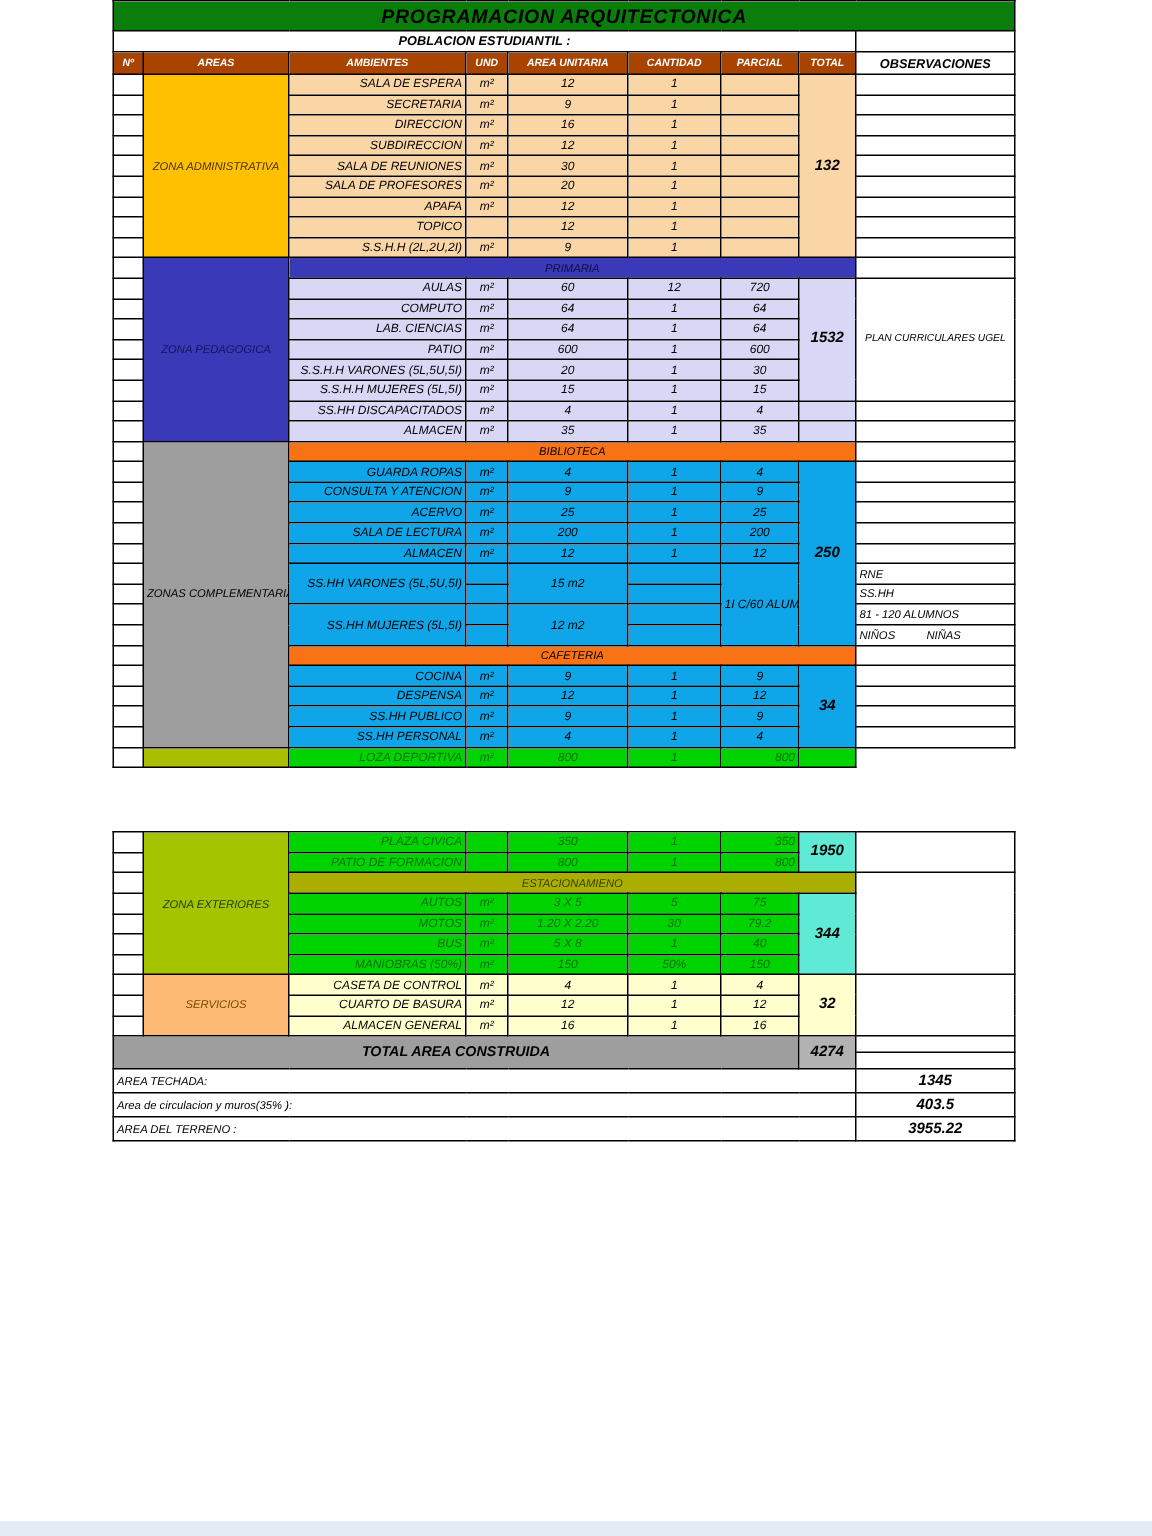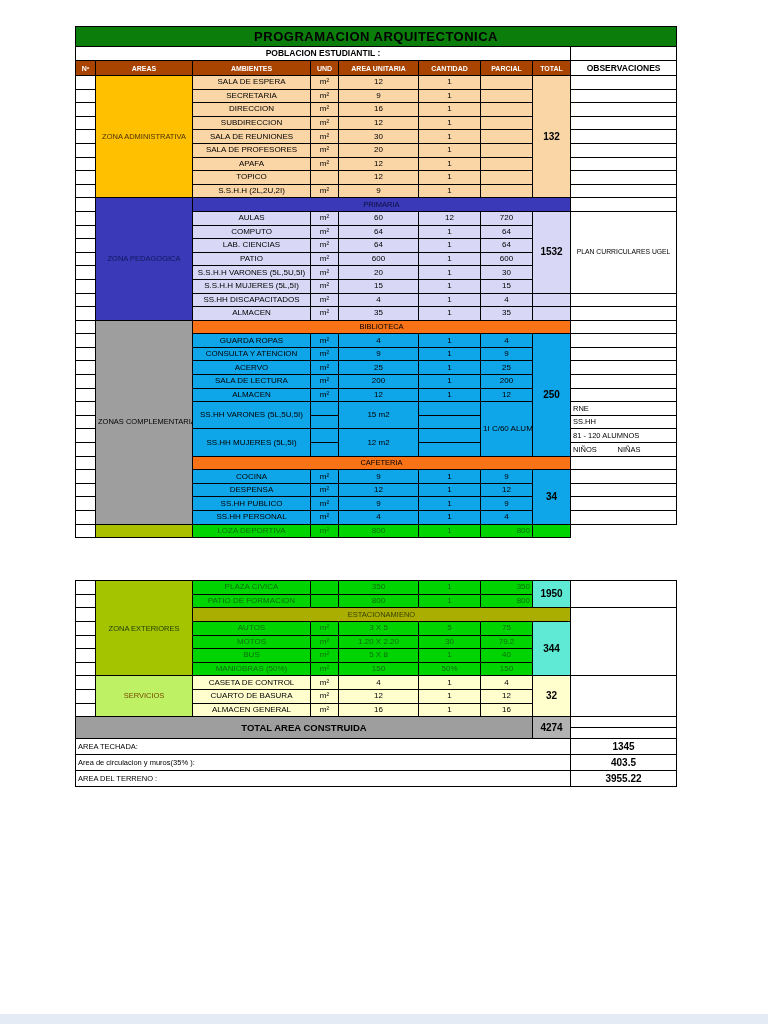--- a/index.html
+++ b/index.html
@@ -1,43 +1,43 @@
 <!DOCTYPE html>
 <html><head>
 <meta charset="utf-8">
 <style>
   html,body{margin:0;padding:0;background:#ffffff;}
   body{width:768px;height:1024px;position:relative;font-family:"Liberation Sans",sans-serif;}
-  .page{position:absolute;left:75px;top:26px;width:601px;}
+  .page{position:absolute;left:75px;top:0;width:601px;font-style:italic;}
   table{border-collapse:collapse;table-layout:fixed;width:601px;}
   td{border:1px solid #000;height:12.6px;padding:0 2px;font-size:8px;line-height:1;color:#000;
      text-align:center;overflow:hidden;white-space:nowrap;vertical-align:middle;}
   
   col.w-n{width:20px}col.w-z{width:97px}col.w-a{width:118px}col.w-u{width:28px}
   col.w-au{width:80px}col.w-c{width:62px}col.w-p{width:52px}col.w-t{width:38px}col.w-o{width:106px}
   .title{background:#0b7d0b;font-weight:bold;font-size:13px;height:19px;letter-spacing:.5px;}
   .sub{font-weight:bold;font-size:8.5px;height:13px;}
   .hdr{background:#a84300;color:#fff;font-weight:bold;font-size:7px;height:14px;}
-  .left{text-align:center;}
+  .left{text-align:right;}
   .right{text-align:right;}
   .tot{font-weight:bold;font-size:10px;}
   .admin-zone{background:#ffc000;color:#4a3200;font-size:7.5px;margin-left:48px;}
   .admin-row{background:#fad5a6;}
   .ped-zone{background:#3a3ab8;color:#14145e;font-size:7.5px;}
   .ped-bar{background:#3a3ab8;color:#0c0c3c;font-size:7.5px;}
   .ped-row{background:#d8d8f6;}
   .comp-zone{background:#9e9e9e;font-size:7.5px;}
   .comp-bar{background:#f97316;font-size:7.5px;}
   .comp-row{background:#0ea5e9;margin-left:16px;}
   .green-row{background:#00d400;color:#0a6e0a;}
   .green-tot{background:#5eead4;color:#000;}
   .loza-zone{background:#aabf00;}
   .ext-zone{background:#a4c400;color:#233f00;font-size:7.5px;}
   .olive-bar{background:#a9ae00;color:#3a4000;font-size:7.5px;}
-  .serv-zone{background:#bef264;color:#7a4a00;font-size:7.5px;}
+  .serv-zone{background:#fdba74;color:#7a4a00;font-size:7.5px;}
   .serv-row{background:#ffffce;}
   .gray-bar{background:#9e9e9e;font-weight:bold;font-size:9.5px;}
   .gray-tot{background:#b2b2b2;}
   .obs-plan{font-size:6.8px;white-space:normal;}
   .obs-txt{text-align:left;font-size:7.5px;white-space:pre;margin-top:15px;}
   .nb{border:none;background:#fff;}
   .half{height:10px;}
   .foot-label{text-align:left;font-size:7.5px;height:15px;}
   .foot-val{font-weight:bold;font-size:10px;height:15px;}
   .lower{margin-top:42px;}

